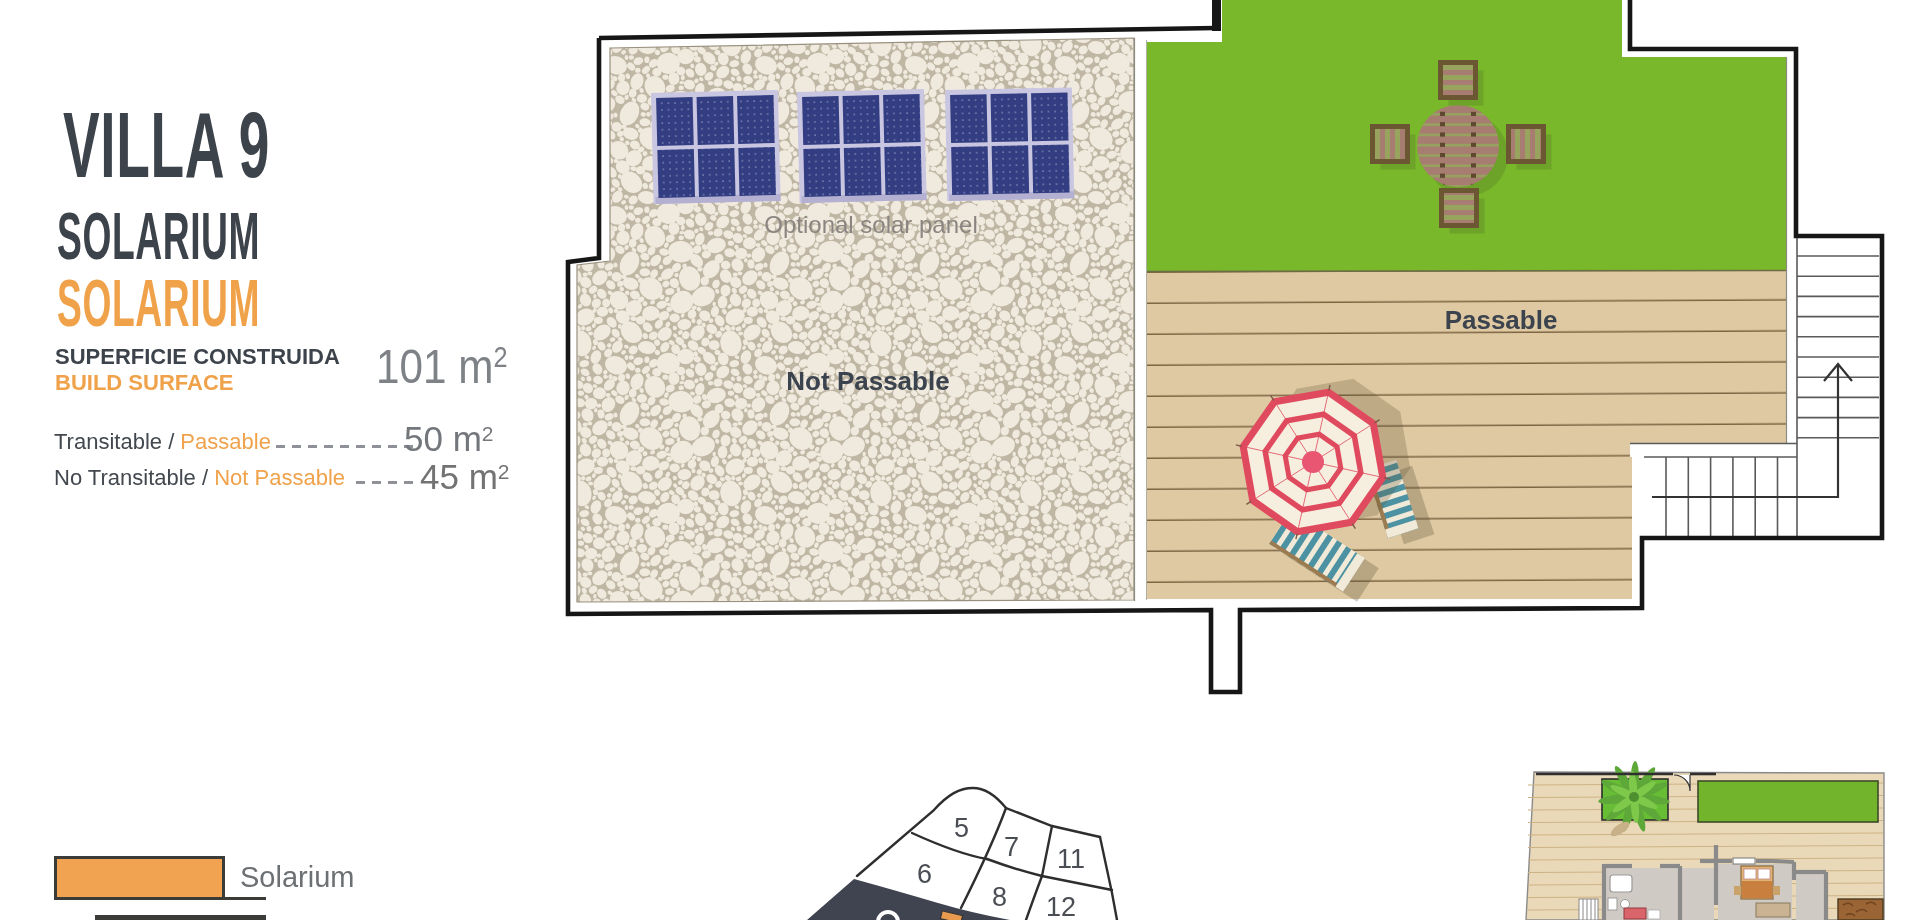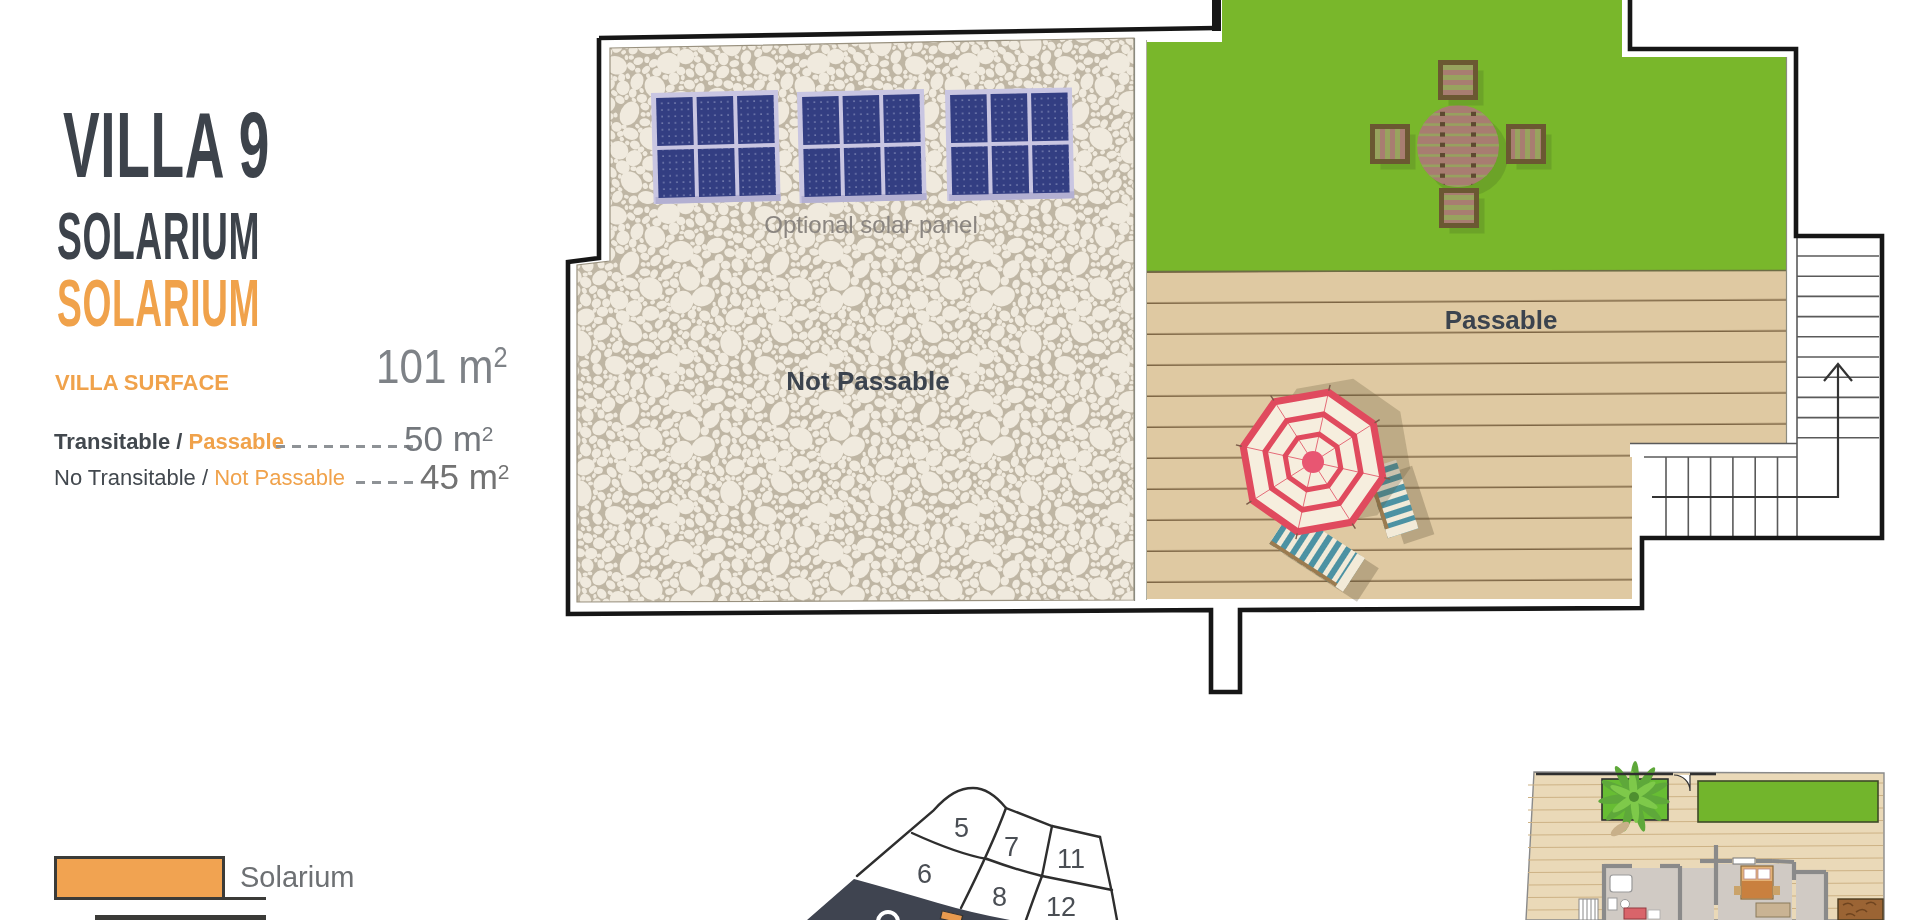--- a/index.html
+++ b/index.html
@@ -10,26 +10,27 @@
 </head>
 <body>
 <div id="page">
 
 <div class="hd" style="left:63px; top:92px; font-size:93px; color:#3d434b; transform:scaleX(0.592); letter-spacing:1px;">VILLA 9</div>
 
 <div class="hd" style="left:57px; top:197px; font-size:67px; color:#3d434b; transform:scaleX(0.556); letter-spacing:1px;">SOLARIUM</div>
 
 <div class="hd" style="left:57px; top:264px; font-size:67px; color:#f0a24b; transform:scaleX(0.556); letter-spacing:1px;">SOLARIUM</div>
 
-
-<div class="hd" style="left:55px; top:370px; font-size:22px; color:#f0a24b; transform:scaleX(1.0);">VILLA SURFACE</div>
+<div class="hd" style="left:55px; top:344px; font-size:22px; color:#3d434b; transform:scaleX(1.0);">SUPERFICIE CONSTRUIDA</div>
+
+<div class="hd" style="left:55px; top:370px; font-size:22px; color:#f0a24b; transform:scaleX(1.0);">BUILD SURFACE</div>
 
 <div style="position:absolute; left:376px; top:339px; font-size:48px; color:#7e8287; transform:scaleX(0.88); transform-origin:left top;">101 m<span style="font-size:60%; position:relative; top:-0.55em;">2</span></div>
 
-<div style="position:absolute; left:54px; top:429px; font-size:22px; color:#42484e;font-weight:bold;">Transitable / <span style="color:#f0a24b;">Passable</span></div>
+<div style="position:absolute; left:54px; top:429px; font-size:22px; color:#42484e;">Transitable / <span style="color:#f0a24b;">Passable</span></div>
 <div style="position:absolute; left:276px; top:445px; width:142px; height:2.5px; background:repeating-linear-gradient(90deg,#8e9296 0 9px,transparent 9px 16px);"></div>
 <div style="position:absolute; left:404px; top:419px; font-size:35px; color:#73777c;">50 m<span style="font-size:60%; position:relative; top:-0.5em;">2</span></div>
 
 <div style="position:absolute; left:54px; top:465px; font-size:22px; color:#42484e;">No Transitable / <span style="color:#f0a24b;">Not Passable</span></div>
 <div style="position:absolute; left:356px; top:481px; width:62px; height:2.5px; background:repeating-linear-gradient(90deg,#8e9296 0 9px,transparent 9px 16px);"></div>
 <div style="position:absolute; left:420px; top:457px; font-size:35px; color:#737373;">45 m<span style="font-size:60%; position:relative; top:-0.5em;">2</span></div>
 
 <div style="position:absolute; left:54px; top:856px; width:165px; height:38px; background:#f1a351; border:3px solid #3b3b38;"></div>
 <div style="position:absolute; left:224px; top:897px; width:42px; height:3px; background:#3b3b38;"></div>
 

